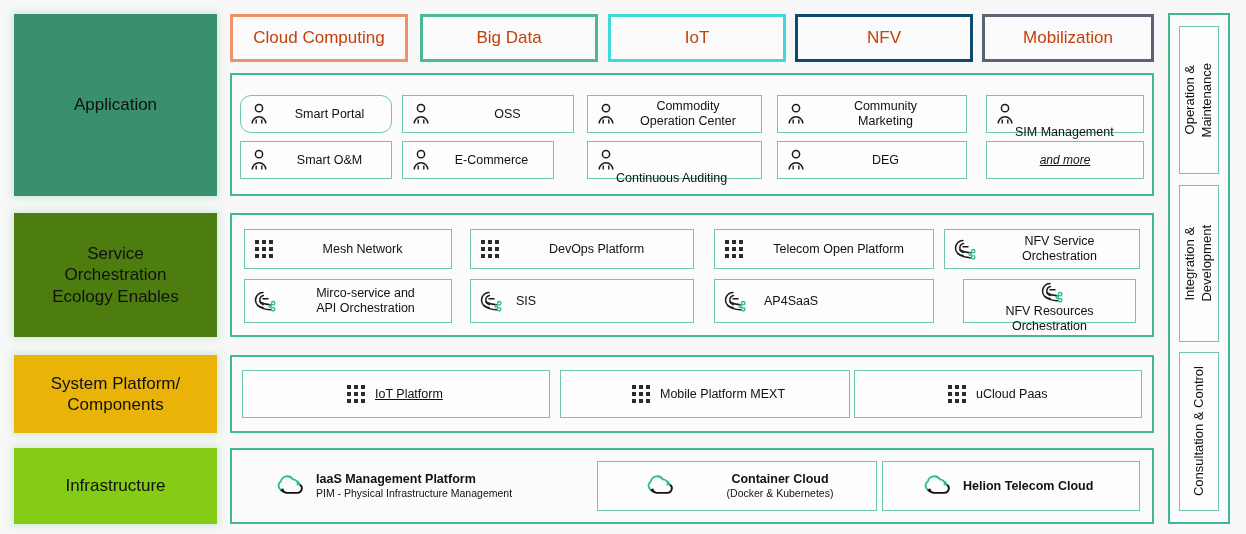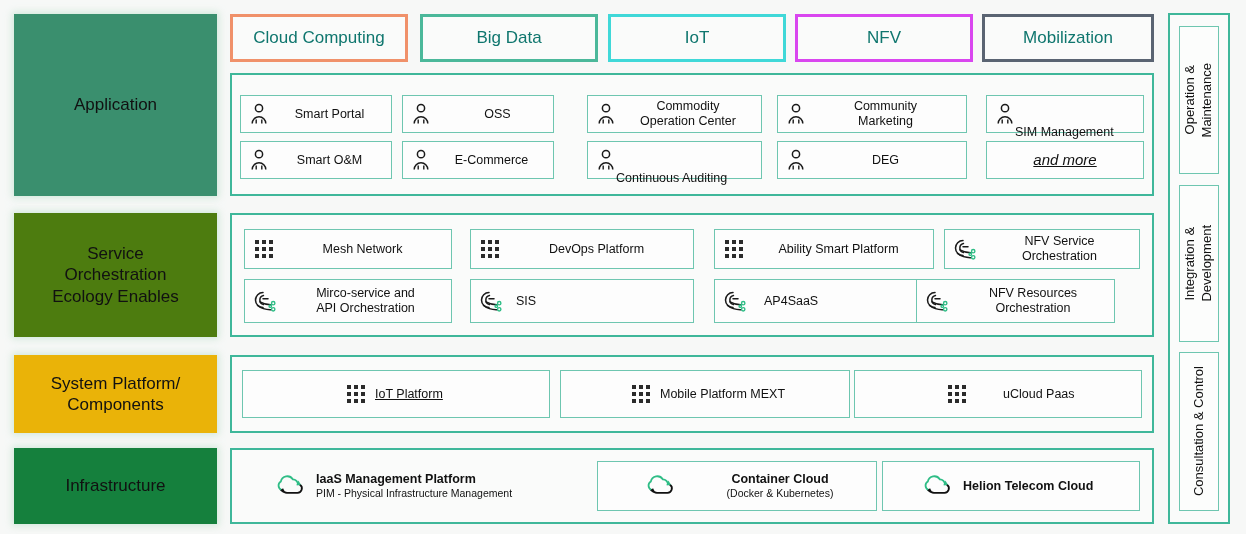--- a/index.html
+++ b/index.html
@@ -28,21 +28,21 @@
     border:2px solid #3fb79a;
     box-sizing:border-box;
   }
 
   
   .tab{
     position:absolute;
     background:#fafbfa;
     box-sizing:border-box;
     display:flex;align-items:center;justify-content:center;
-    font-size:17px;color:#0f766e;
+    font-size:17px;color:#c2410c;
   }
 
   
   .card{
     position:absolute;
     background:#fdfdfd;
     border:1.5px solid #6ec6b0;
     box-sizing:border-box;
     display:flex;align-items:center;
     font-size:12.5px;color:#111;
@@ -71,21 +71,21 @@
   .side-panel .vtext{
     writing-mode:vertical-rl;
     transform:rotate(180deg);
     text-align:center;
     font-size:13px;line-height:1.3;color:#111;
     white-space:pre-line;
   }
   .andmore{
     font-style:italic;
     text-decoration:underline;
-    font-size:15px;
+    font-size:12px;
   }
   .sub{font-size:10.5px;display:block;font-weight:normal;}
   .strong{font-weight:bold;font-size:12.5px;}
 </style>
 </head>
 <body>
 
 <div class="canvas">
 
   <div class="layer-label" style="left:14px;top:14px;width:203px;height:182px;background:#3a8f6e;">
@@ -93,55 +93,55 @@
   </div>
   <div class="layer-label" style="left:14px;top:213px;width:203px;height:124px;background:#4d7c0f;">
     <span style="white-space:pre-line;">Service
 Orchestration
 Ecology Enables</span>
   </div>
   <div class="layer-label" style="left:14px;top:355px;width:203px;height:78px;background:#eab308;">
     <span style="white-space:pre-line;">System Platform/
 Components</span>
   </div>
-  <div class="layer-label" style="left:14px;top:448px;width:203px;height:76px;background:#15803d;">
+  <div class="layer-label" style="left:14px;top:448px;width:203px;height:76px;background:#84cc16;">
     <span style="white-space:pre-line;">Infrastructure</span>
   </div>
 
   <div class="tab" style="left:230px;top:14px;width:178px;height:48px;border:3px solid #f0916a;">
     <span>Cloud Computing</span>
   </div>
   <div class="tab" style="left:420px;top:14px;width:178px;height:48px;border:3px solid #4bb89a;">
     <span>Big Data</span>
   </div>
   <div class="tab" style="left:608px;top:14px;width:178px;height:48px;border:3px solid #40d8d8;">
     <span>IoT</span>
   </div>
-  <div class="tab" style="left:795px;top:14px;width:178px;height:48px;border:3px solid #d946ef;">
+  <div class="tab" style="left:795px;top:14px;width:178px;height:48px;border:3px solid #0c4a6e;">
     <span>NFV</span>
   </div>
   <div class="tab" style="left:982px;top:14px;width:172px;height:48px;border:3px solid #5a6472;">
     <span>Mobilization</span>
   </div>
 
   <div class="panel" style="left:230px;top:73px;width:924px;height:123px;">
 
-    <div class="card ic-left" style="left:8px;top:20px;width:152px;height:38px;">
+    <div class="card ic-left" style="left:8px;top:20px;width:152px;height:38px;border-radius:11px;">
       <span class="ico">
         <svg width="18" height="22" viewBox="0 0 18 22">
             <circle cx="9" cy="5.2" r="3.6" fill="none" stroke="#1a1a1a" stroke-width="1.5"></circle>
             <path d="M2.2 20.5 a6.8 6.8 0 0 1 13.6 0" fill="none" stroke="#1a1a1a" stroke-width="1.5"></path>
             <line x1="6.2" y1="16.6" x2="6.2" y2="20.5" stroke="#1a1a1a" stroke-width="1.4"></line>
             <line x1="11.8" y1="16.6" x2="11.8" y2="20.5" stroke="#1a1a1a" stroke-width="1.4"></line>
           </svg>
       </span>
       <span class="lbl" style="white-space:pre-line;">Smart Portal</span>
     </div>
 
-    <div class="card ic-left" style="left:170px;top:20px;width:152px;height:38px;gap:12px;">
+    <div class="card ic-left" style="left:170px;top:20px;width:172px;height:38px;gap:12px;">
       <span class="ico">
         <svg width="18" height="22" viewBox="0 0 18 22">
             <circle cx="9" cy="5.2" r="3.6" fill="none" stroke="#1a1a1a" stroke-width="1.5"></circle>
             <path d="M2.2 20.5 a6.8 6.8 0 0 1 13.6 0" fill="none" stroke="#1a1a1a" stroke-width="1.5"></path>
             <line x1="6.2" y1="16.6" x2="6.2" y2="20.5" stroke="#1a1a1a" stroke-width="1.4"></line>
             <line x1="11.8" y1="16.6" x2="11.8" y2="20.5" stroke="#1a1a1a" stroke-width="1.4"></line>
           </svg>
       </span>
       <span class="lbl" style="white-space:pre-line;">OSS</span>
     </div>
@@ -286,21 +286,21 @@
               <rect x="15" y="1" width="4" height="4"></rect>
             <rect x="1" y="8" width="4" height="4"></rect>
               <rect x="8" y="8" width="4" height="4"></rect>
               <rect x="15" y="8" width="4" height="4"></rect>
             <rect x="1" y="15" width="4" height="4"></rect>
               <rect x="8" y="15" width="4" height="4"></rect>
               <rect x="15" y="15" width="4" height="4"></rect>
           </g>
         </svg>
       </span>
-      <span class="lbl" style="white-space:pre-line;">Ability Smart Platform</span>
+      <span class="lbl" style="white-space:pre-line;">Telecom Open Platform</span>
     </div>
 
     <div class="card ic-left" style="left:712px;top:14px;width:196px;height:40px;">
       <span class="ico">
         <svg width="26" height="24" viewBox="0 0 26 24">
           <g fill="none" stroke="#1a1a1a" stroke-width="1.5" stroke-linecap="round">
             <path d="M9 3.5 a7.5 7.5 0 0 0 0 15"></path>
             <path d="M9.5 6.5 a4.6 4.6 0 0 0 0 9"></path>
             <path d="M9 9.8 h5"></path>
             <path d="M3.5 16.5 q6 4.5 13.5 4.2"></path>
@@ -371,21 +371,21 @@
           <g fill="none" stroke="#2fbd86" stroke-width="1.4">
             <circle cx="19.2" cy="14.2" r="1.7"></circle>
             <circle cx="19.2" cy="20.3" r="1.7"></circle>
             <circle cx="16.3" cy="17.2" r="1.2"></circle>
           </g>
         </svg>
       </span>
       <span class="lbl" style="white-space:pre-line;text-align:left;margin-left:14px;">AP4SaaS</span>
     </div>
 
-    <div class="card ic-left" style="left:684px;top:64px;width:199px;height:44px;">
+    <div class="card ic-left" style="left:731px;top:64px;width:173px;height:44px;flex-direction:column;">
       <span class="ico">
         <svg width="26" height="24" viewBox="0 0 26 24">
           <g fill="none" stroke="#1a1a1a" stroke-width="1.5" stroke-linecap="round">
             <path d="M9 3.5 a7.5 7.5 0 0 0 0 15"></path>
             <path d="M9.5 6.5 a4.6 4.6 0 0 0 0 9"></path>
             <path d="M9 9.8 h5"></path>
             <path d="M3.5 16.5 q6 4.5 13.5 4.2"></path>
             <path d="M6 12.8 q5.5 3 11 2.9"></path>
           </g>
           <g fill="none" stroke="#2fbd86" stroke-width="1.4">
@@ -433,21 +433,21 @@
               <rect x="15" y="8" width="4" height="4"></rect>
             <rect x="1" y="15" width="4" height="4"></rect>
               <rect x="8" y="15" width="4" height="4"></rect>
               <rect x="15" y="15" width="4" height="4"></rect>
           </g>
         </svg>
       </span>
       <span class="lbl" style="text-align:left;margin-left:9px;">Mobile Platform MEXT</span>
     </div>
 
-    <div class="card ic-left" style="left:622px;top:13px;width:288px;height:48px;gap:27px;">
+    <div class="card ic-left" style="left:622px;top:13px;width:288px;height:48px;">
       <span class="ico" style="margin-left:92px;">
         <svg width="20" height="20" viewBox="0 0 20 20">
           <g fill="#2b2b2b">
             <rect x="1" y="1" width="4" height="4"></rect>
               <rect x="8" y="1" width="4" height="4"></rect>
               <rect x="15" y="1" width="4" height="4"></rect>
             <rect x="1" y="8" width="4" height="4"></rect>
               <rect x="8" y="8" width="4" height="4"></rect>
               <rect x="15" y="8" width="4" height="4"></rect>
             <rect x="1" y="15" width="4" height="4"></rect>

